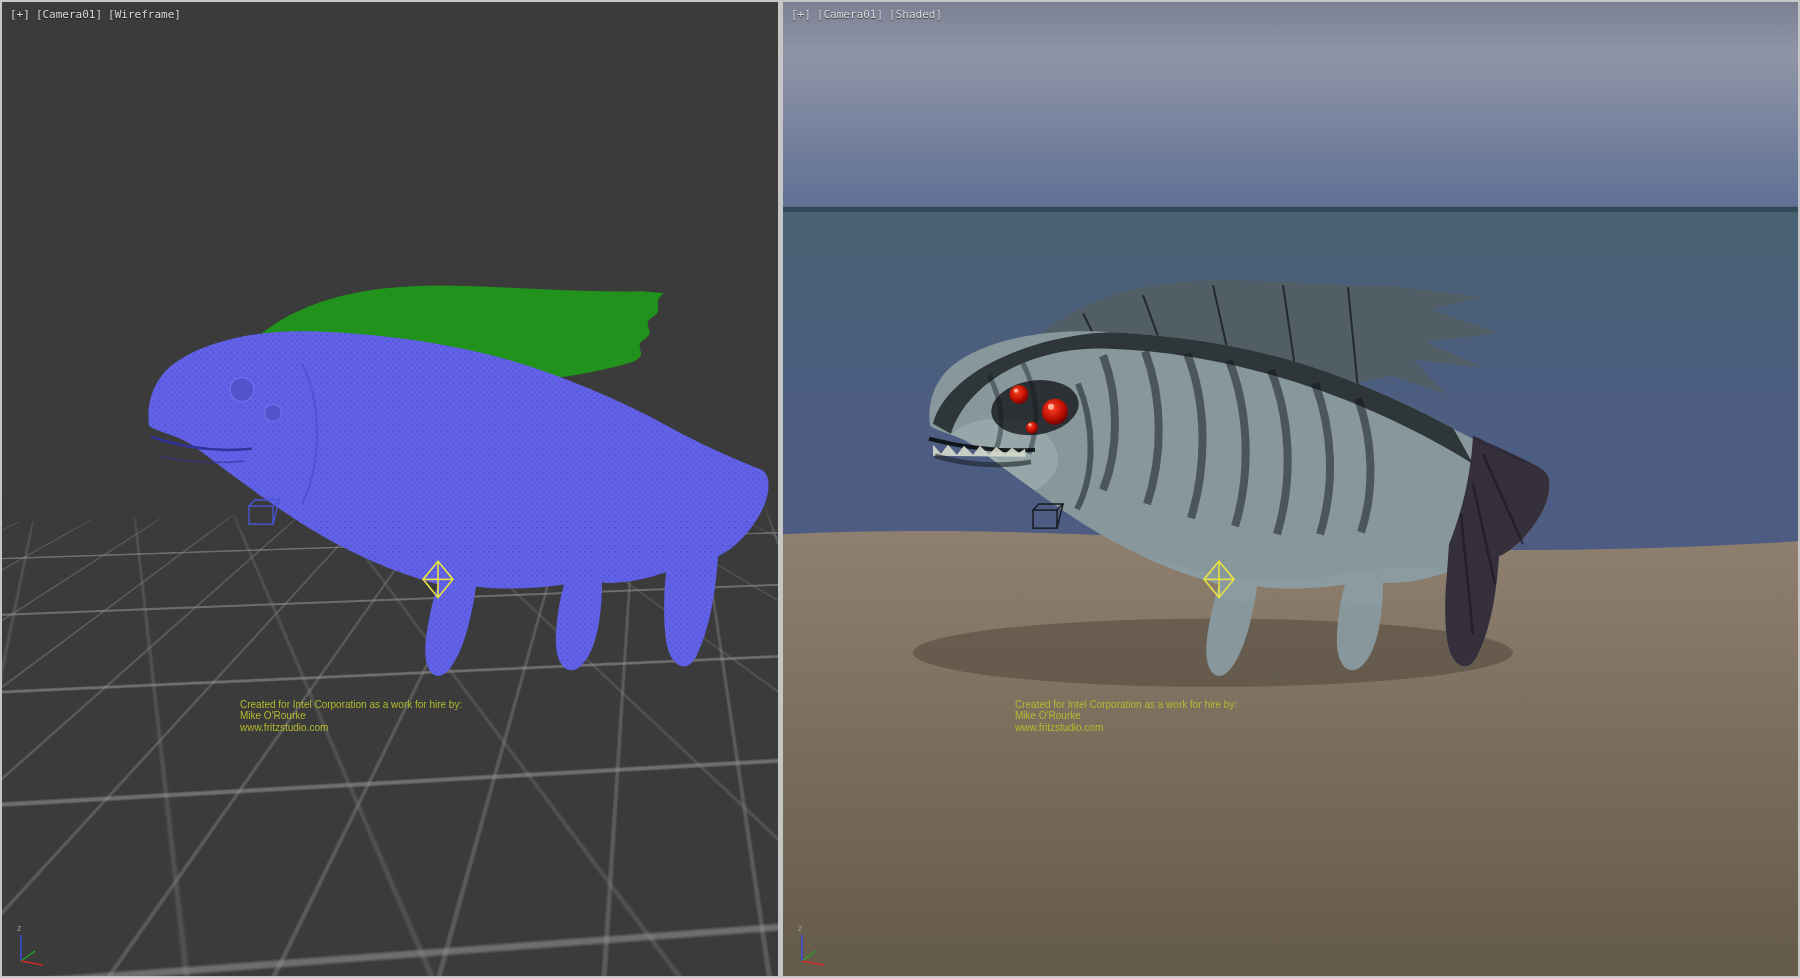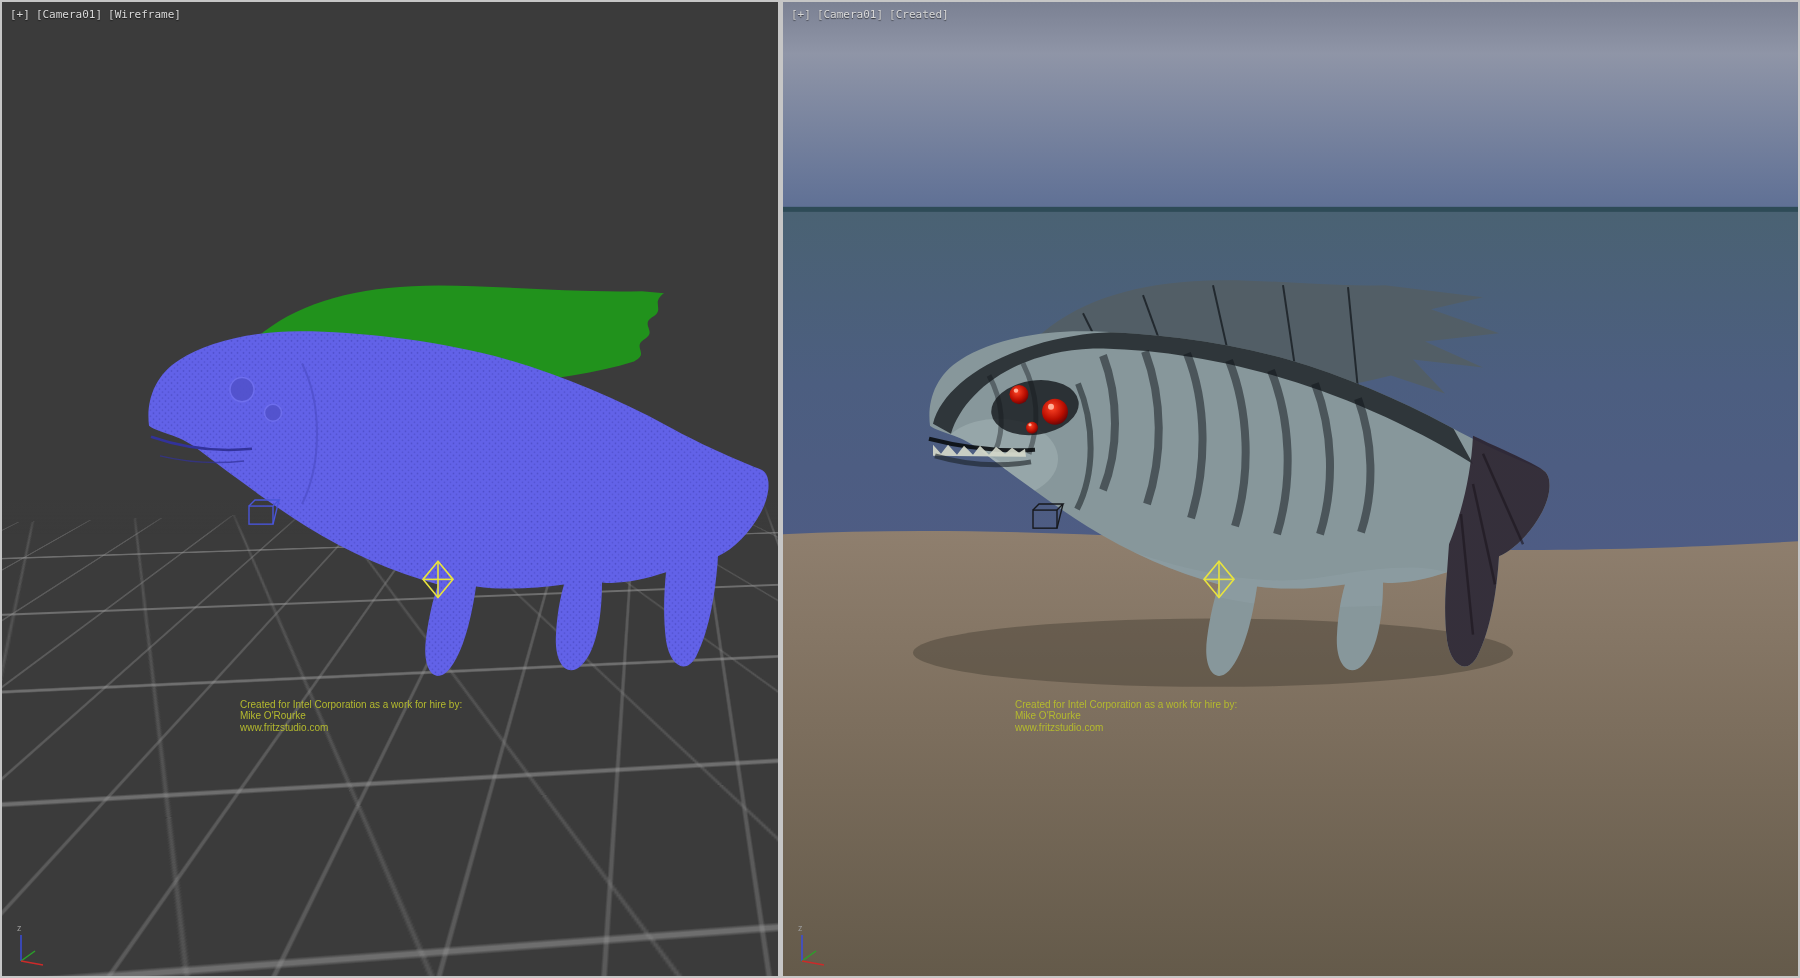--- a/index.html
+++ b/index.html
@@ -103,21 +103,21 @@
       <line x1="9" y1="41" x2="23" y2="31" stroke-width="1.5" stroke="#2aa22a"></line>
       <line x1="9" y1="41" x2="31" y2="45" stroke-width="1.5" stroke="#cc2a2a"></line>
     </svg>
   </div>
 
   <div class="viewport" id="vp-right">
 
     <div class="vp-label">
       <span>[+]</span>
       <span>[Camera01]</span>
-      <span>[Created]</span>
+      <span>[Shaded]</span>
     </div>
 
     <svg class="scene" viewBox="0 0 1015 970" preserveAspectRatio="none">
       <defs>
         <linearGradient id="skyG" x1="0" y1="0" x2="0" y2="1">
           <stop offset="0" stop-color="#7b8193"></stop>
           <stop offset="0.25" stop-color="#8f95a7"></stop>
           <stop offset="1" stop-color="#5f7095"></stop>
         </linearGradient>
         <linearGradient id="waterG" x1="0" y1="0" x2="0" y2="1">

